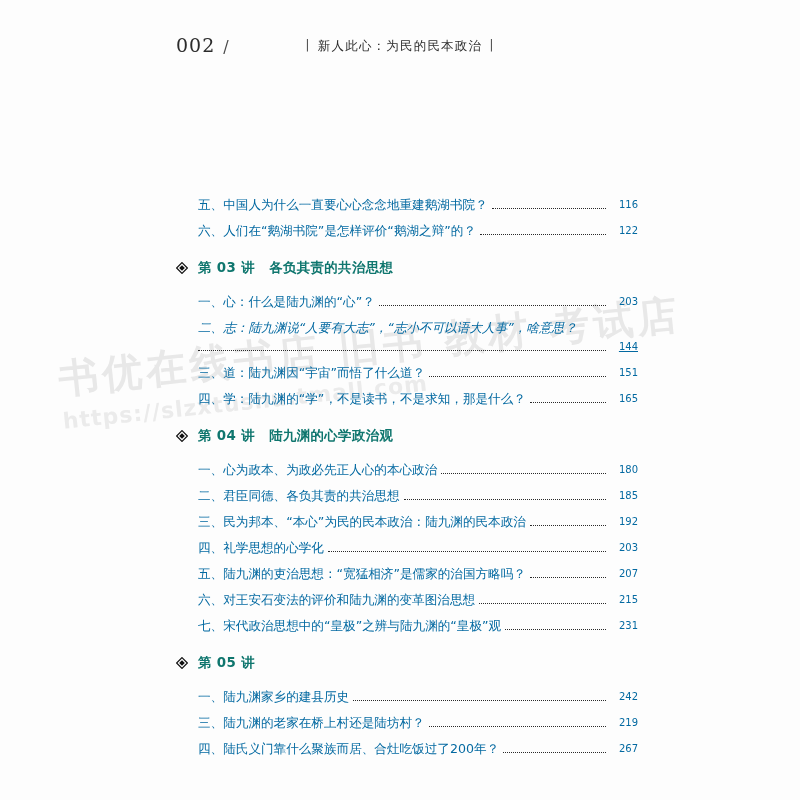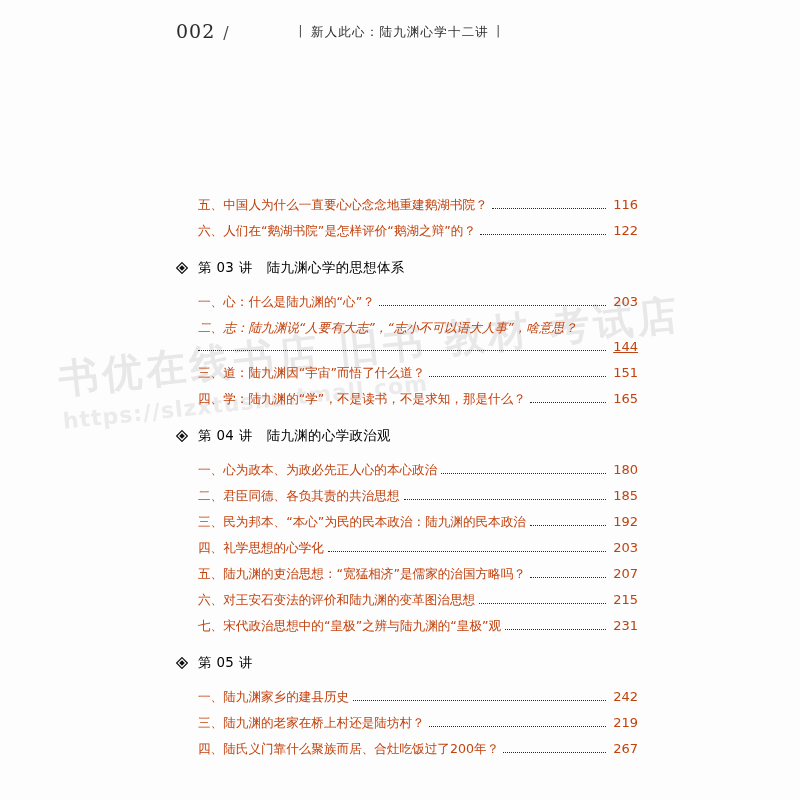--- a/index.html
+++ b/index.html
@@ -17,21 +17,21 @@
     position: relative;
     width: 800px;
     height: 800px;
     background: #fdfdfd;
     box-sizing: border-box;
   }
 
   
   .header {
     position: absolute;
-    top: 4px;
+    top: 18px;
     left: 0;
     width: 796px;
     height: 34px;
   }
   .folio {
     position: absolute;
     left: 176px;
     top: 16px;
     font-family: "DejaVu Serif", serif;
     font-size: 19px;
@@ -69,42 +69,42 @@
     position: absolute;
     left: 198px;
     top: 196px;
     width: 440px;
   }
   .row {
     position: relative;
     display: flex;
     align-items: flex-end;
     font-size: 12.6px;
-    color: #c2410c;
+    color: #0369a1;
     line-height: 17px;
     margin-bottom: 9px;
     font-family: "DejaVu Sans", sans-serif;
   }
   .row .txt {
     white-space: nowrap;
     flex: 0 0 auto;
   }
   .row .leader {
     flex: 1 1 auto;
     border-bottom: 1.4px dotted #2a2a2a;
     margin: 0 4px 4px 4px;
     height: 1px;
     min-width: 10px;
   }
   .row .pg {
     flex: 0 0 auto;
     width: 28px;
     text-align: right;
     font-family: "DejaVu Sans", sans-serif;
-    font-size: 13px;
+    font-size: 10px;
   }
   
   .row.wrap {
     display: block;
   }
   .row.wrap .line1 {
     white-space: nowrap;
     font-style: italic;
   }
   .row.wrap .line2 {
@@ -118,23 +118,23 @@
     border-bottom: 1.4px dotted #2a2a2a;
     margin: 0 4px 4px 0;
     height: 1px;
   }
 
   
   .chapter {
     display: flex;
     align-items: center;
     margin: 22px 0 16px -22px;
-    font-weight: normal;
+    font-weight: bold;
     font-size: 13.4px;
-    color: #000000;
+    color: #0f766e;
     letter-spacing: 0.4px;
     font-family: "DejaVu Sans", sans-serif;
   }
   .chapter .dia {
     width: 12px;
     height: 12px;
     margin-right: 10px;
     flex: 0 0 auto;
     position: relative;
     top: 0px;
@@ -180,21 +180,21 @@
 </head>
 <body>
 
 <div class="page">
 
   <div class="header">
     <div class="folio">
       <span>002</span><span class="folio-slash">/</span>
     </div>
     <div class="running-head">
-      <span class="rh-bar">|</span><span>新人此心：陆九渊心学十二讲</span><span class="rh-bar">|</span>
+      <span class="rh-bar">|</span><span>新人此心：为民的民本政治</span><span class="rh-bar">|</span>
     </div>
   </div>
 
   <div class="watermark">
     <div class="wm-line1">书优在线书店  旧书  教材  考试店</div>
     <div class="wm-line2">https://slzxtushu.tmall.com</div>
   </div>
 
   <div class="toc">
 
@@ -208,21 +208,21 @@
       <span class="leader"></span>
       <span class="pg">122</span>
     </div>
 
     <div class="chapter gap-before">
       <svg class="dia" viewBox="0 0 12 12">
         <polygon points="6,0.6 11.4,6 6,11.4 0.6,6" fill="none" stroke="#111" stroke-width="1.2"></polygon>
         <polygon points="6,3.2 8.8,6 6,8.8 3.2,6" fill="#111"></polygon>
       </svg>
       <span class="ch-num">第 03 讲</span>
-      <span>陆九渊心学的思想体系</span>
+      <span>各负其责的共治思想</span>
     </div>
 
     <div class="row">
       <span class="txt">一、心：什么是陆九渊的“心”？</span>
       <span class="leader"></span>
       <span class="pg">203</span>
     </div>
 
     <div class="row wrap">
       <div class="line1">二、志：陆九渊说“人要有大志”，“志小不可以语大人事”，啥意思？</div>

